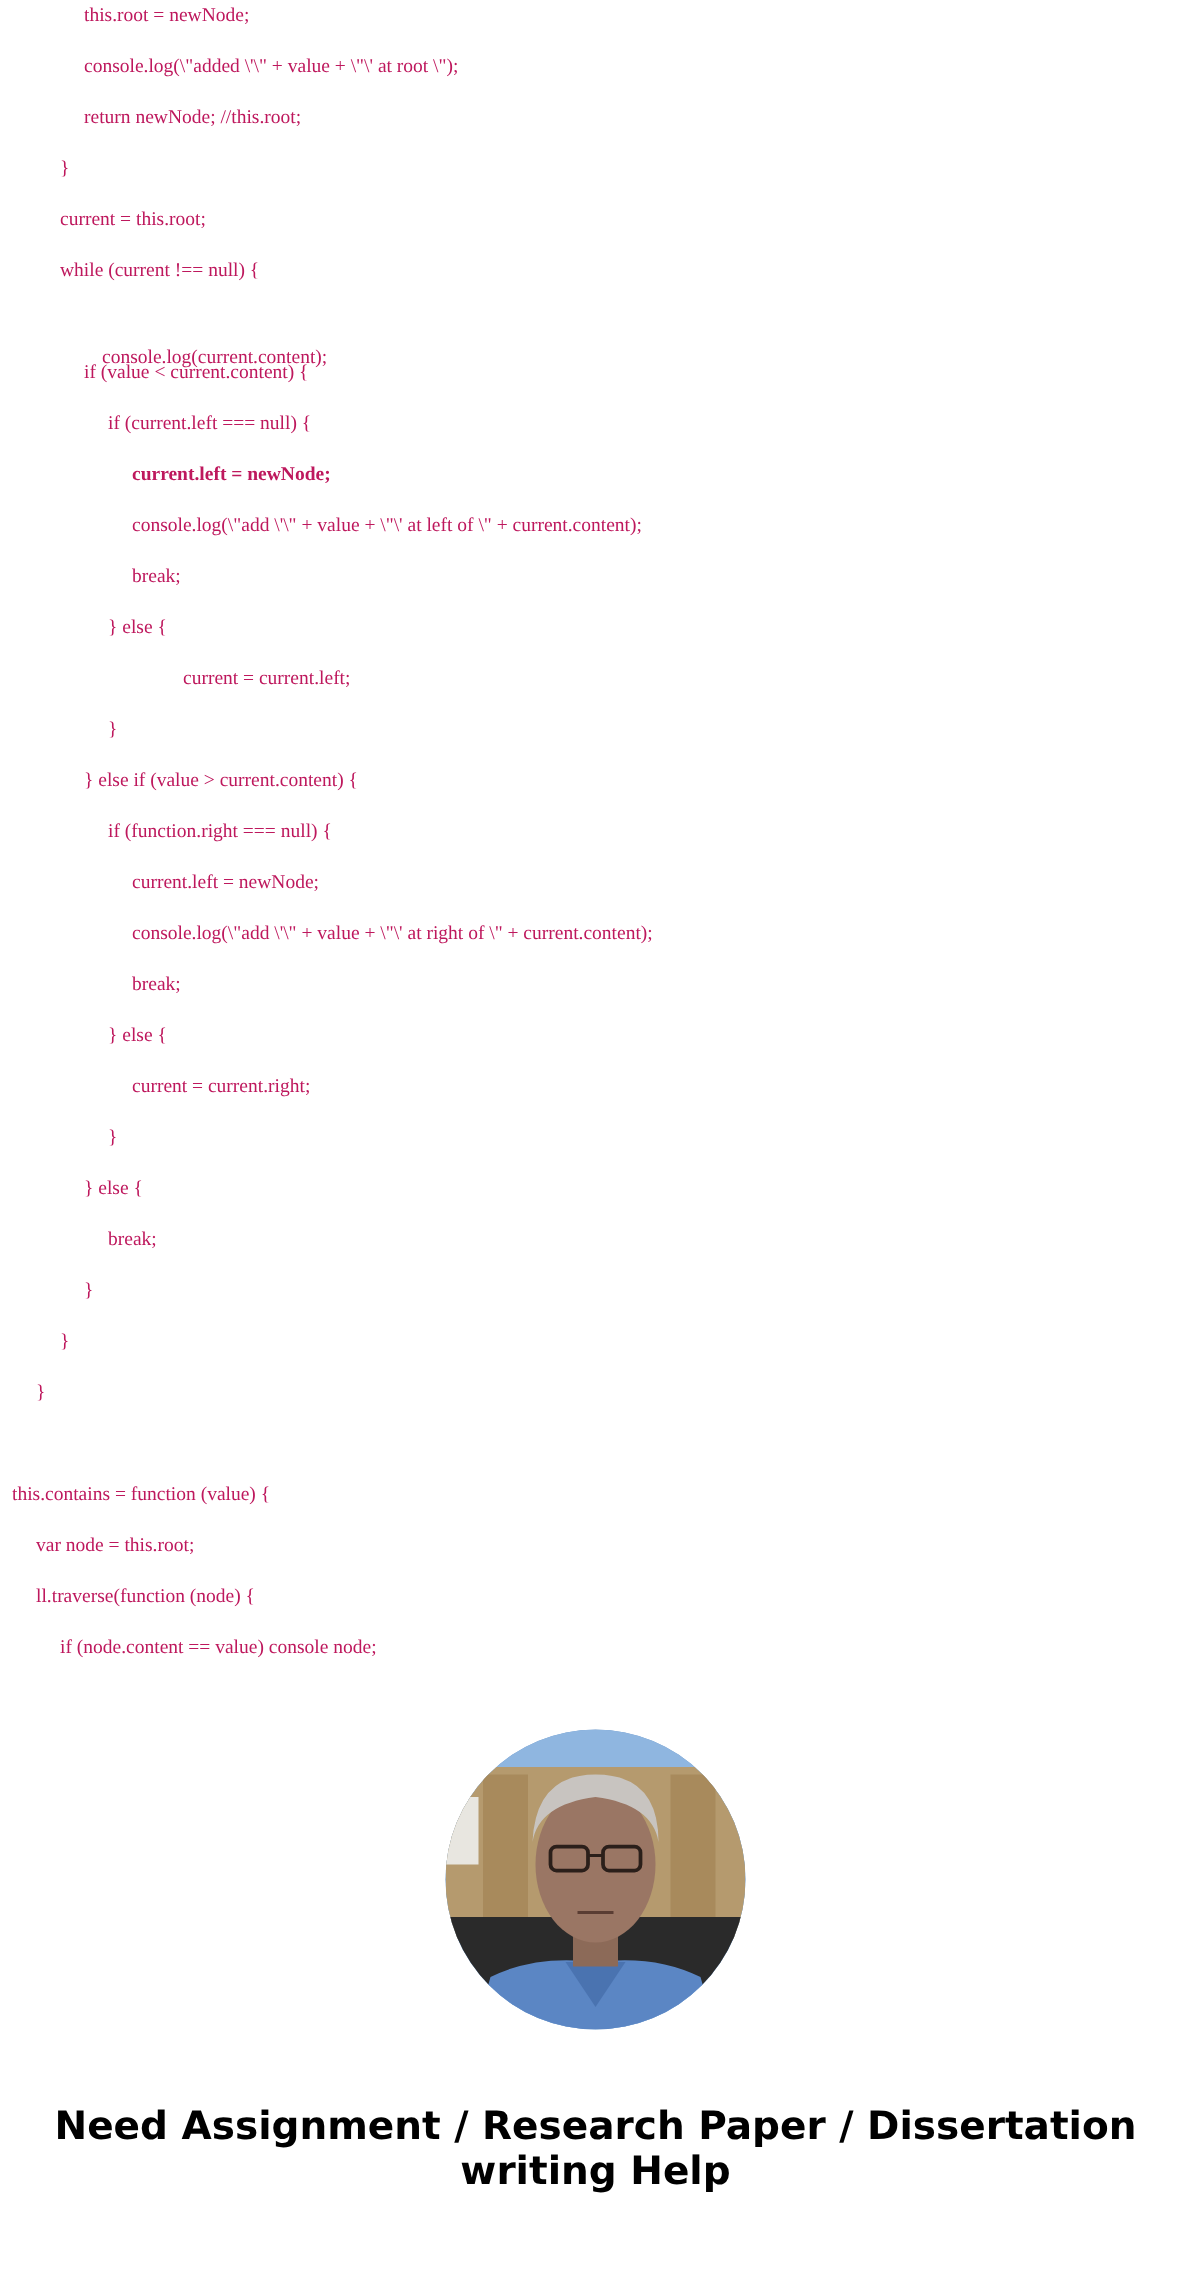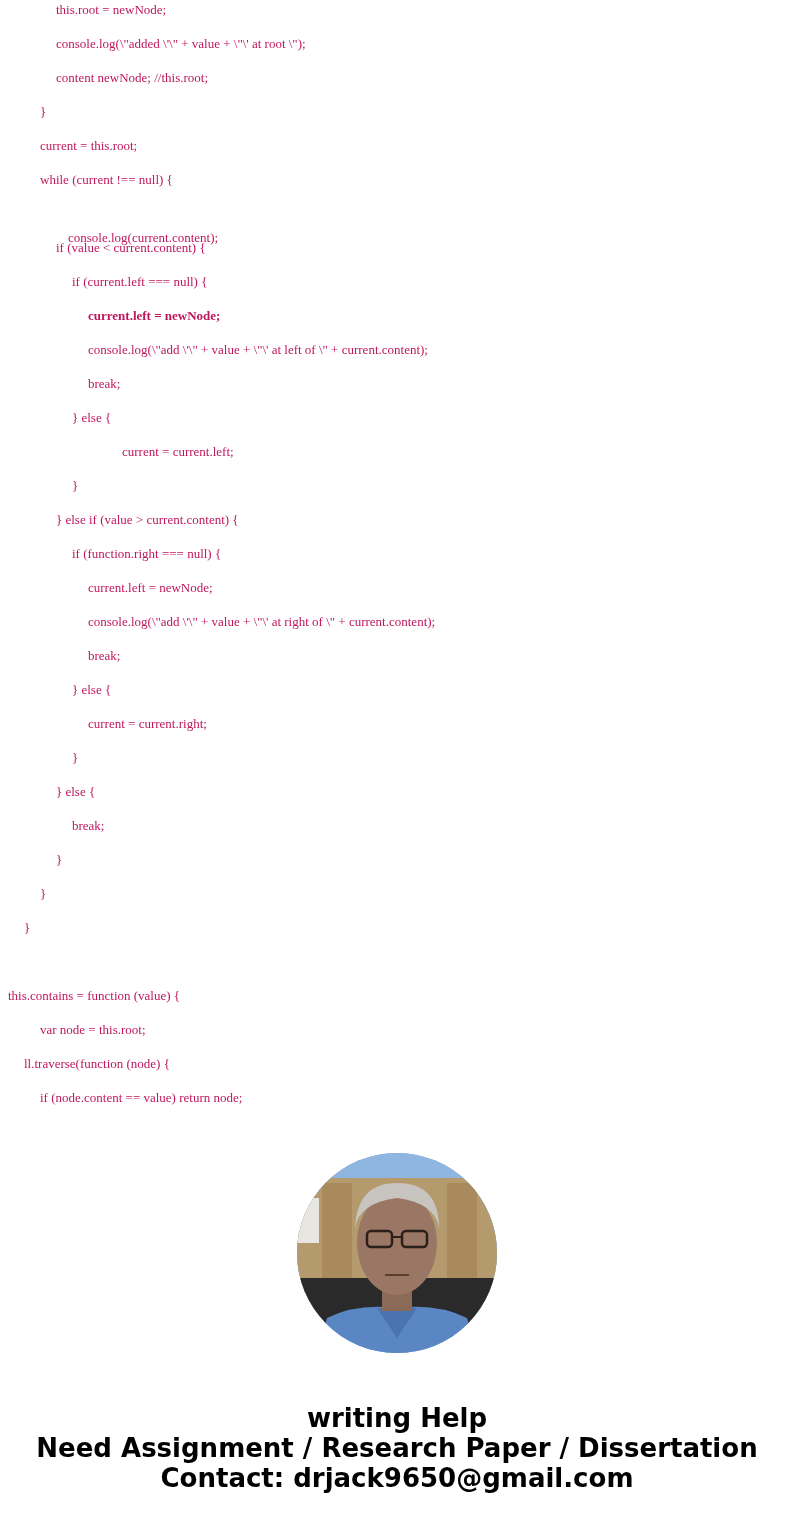--- a/index.html
+++ b/index.html
@@ -47,21 +47,21 @@
       color: #000000;
     }
     .footer div { white-space: nowrap; }
   </style>
 </head>
 <body>
 
 <div id="code-block">
     <div class="code-line" style="left: 56px; top: 0px;">this.root = newNode;</div>
     <div class="code-line" style="left: 56px; top: 34px;">console.log(\"added \'\" + value + \"\' at root \");</div>
-    <div class="code-line" style="left: 56px; top: 68px;">content newNode; //this.root;</div>
+    <div class="code-line" style="left: 56px; top: 68px;">return newNode; //this.root;</div>
     <div class="code-line" style="left: 40px; top: 102px;">}</div>
     <div class="code-line" style="left: 40px; top: 136px;">current = this.root;</div>
     <div class="code-line" style="left: 40px; top: 170px;">while (current !== null) {</div>
     <div class="code-line" style="left: 68px; top: 204px; margin-top: 24px;">console.log(current.content);</div>
     <div class="code-line" style="left: 56px; top: 238px;">if (value &lt; current.content) {</div>
     <div class="code-line" style="left: 72px; top: 272px;">if (current.left === null) {</div>
     <div class="code-line" style="left: 88px; top: 306px; font-weight: bold;">current.left = newNode;</div>
     <div class="code-line" style="left: 88px; top: 340px;">console.log(\"add \'\" + value + \"\' at left of \" + current.content);</div>
     <div class="code-line" style="left: 88px; top: 374px;">break;</div>
     <div class="code-line" style="left: 72px; top: 408px;">} else {</div>
@@ -74,23 +74,23 @@
     <div class="code-line" style="left: 88px; top: 646px;">break;</div>
     <div class="code-line" style="left: 72px; top: 680px;">} else {</div>
     <div class="code-line" style="left: 88px; top: 714px;">current = current.right;</div>
     <div class="code-line" style="left: 72px; top: 748px;">}</div>
     <div class="code-line" style="left: 56px; top: 782px;">} else {</div>
     <div class="code-line" style="left: 72px; top: 816px;">break;</div>
     <div class="code-line" style="left: 56px; top: 850px;">}</div>
     <div class="code-line" style="left: 40px; top: 884px;">}</div>
     <div class="code-line" style="left: 24px; top: 918px;">}</div>
     <div class="code-line" style="left: 8px; top: 986px;">this.contains = function (value) {</div>
-    <div class="code-line" style="left: 40px; top: 1020px;">var node = this.root;</div>
+    <div class="code-line" style="left: 24px; top: 1020px;">var node = this.root;</div>
     <div class="code-line" style="left: 24px; top: 1054px;">ll.traverse(function (node) {</div>
-    <div class="code-line" style="left: 40px; top: 1088px;">if (node.content == value) return node;</div>
+    <div class="code-line" style="left: 40px; top: 1088px;">if (node.content == value) console node;</div>
   </div>
 
 <div class="avatar">
   <svg width="200" height="200" viewBox="0 0 200 200">
 
     <rect x="0" y="0" width="200" height="200" fill="#8fb6e0"></rect>
 
     <rect x="0" y="25" width="200" height="115" fill="#b59a6e"></rect>
     <rect x="0" y="45" width="22" height="45" fill="#e8e6e0"></rect>
     <rect x="25" y="30" width="30" height="108" fill="#a88a5c"></rect>
@@ -109,16 +109,15 @@
 
     <rect x="70" y="78" width="25" height="16" rx="4" fill="none" stroke="#2b1f1a" stroke-width="2.5"></rect>
     <rect x="105" y="78" width="25" height="16" rx="4" fill="none" stroke="#2b1f1a" stroke-width="2.5"></rect>
     <line x1="95" y1="84" x2="105" y2="84" stroke="#2b1f1a" stroke-width="2"></line>
 
     <line x1="88" y1="122" x2="112" y2="122" stroke="#5a3d33" stroke-width="2"></line>
   </svg>
 </div>
 
 <div class="footer">
+  <div>Need Assignment / Research Paper / Dissertation</div>
   <div>writing Help</div>
-  <div>Need Assignment / Research Paper / Dissertation</div>
-  <div>Contact: drjack9650@gmail.com</div>
 </div>
 
 </body></html>

